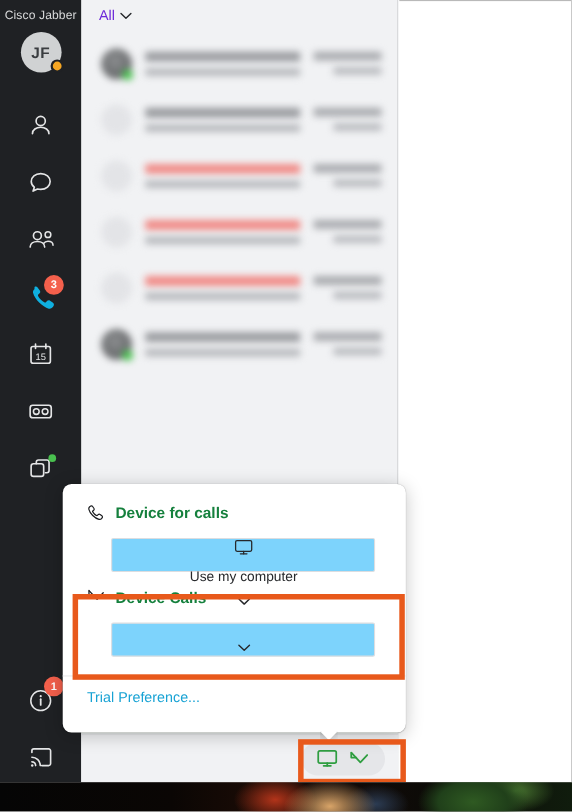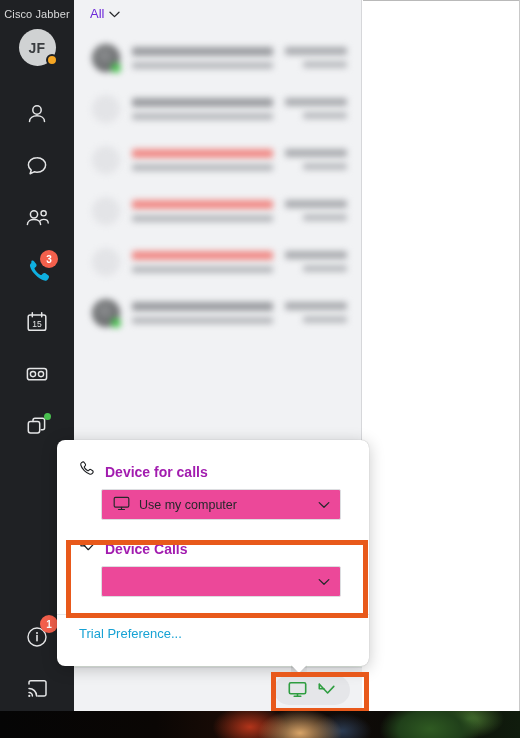--- a/index.html
+++ b/index.html
@@ -313,41 +313,42 @@
     position: absolute;
     left: 57px; top: 440px;
     width: 312px; height: 226px;
     background: #ffffff;
     border-radius: 8px;
     box-shadow: 0 3px 16px rgba(0,0,0,.22), 0 0 1px rgba(0,0,0,.3);
     padding: 18px 22px 0 22px;
   }
   .pop-section-head {
     display: flex;
-    align-items: flex-end;
+    align-items: flex-start;
     gap: 9px;
     font-size: 14px;
     font-weight: 700;
-    color: #a21caf;
+    color: #15803d;
     height: 22px;
   }
   .pop-select {
     margin: 9px 0 0 22px;
     width: 240px;
     height: 31px;
-    background: #ec4899;
+    background: #7dd3fc;
     border: 1px solid #dcdde0;
     border-radius: 2px;
     display: flex;
     align-items: center;
     padding: 0 10px 0 11px;
     gap: 9px;
     font-size: 12.5px;
     color: #26282b;
     cursor: pointer;
+    flex-direction: column;
   }
   .pop-select .sel-label { flex: 1; }
   .pop-select .blurred-value {
     width: 72px; height: 11px;
     border-radius: 2px;
     background: #a6a8ac;
     filter: blur(3.2px);
   }
   .pop-divider {
     margin-top: 17px;

